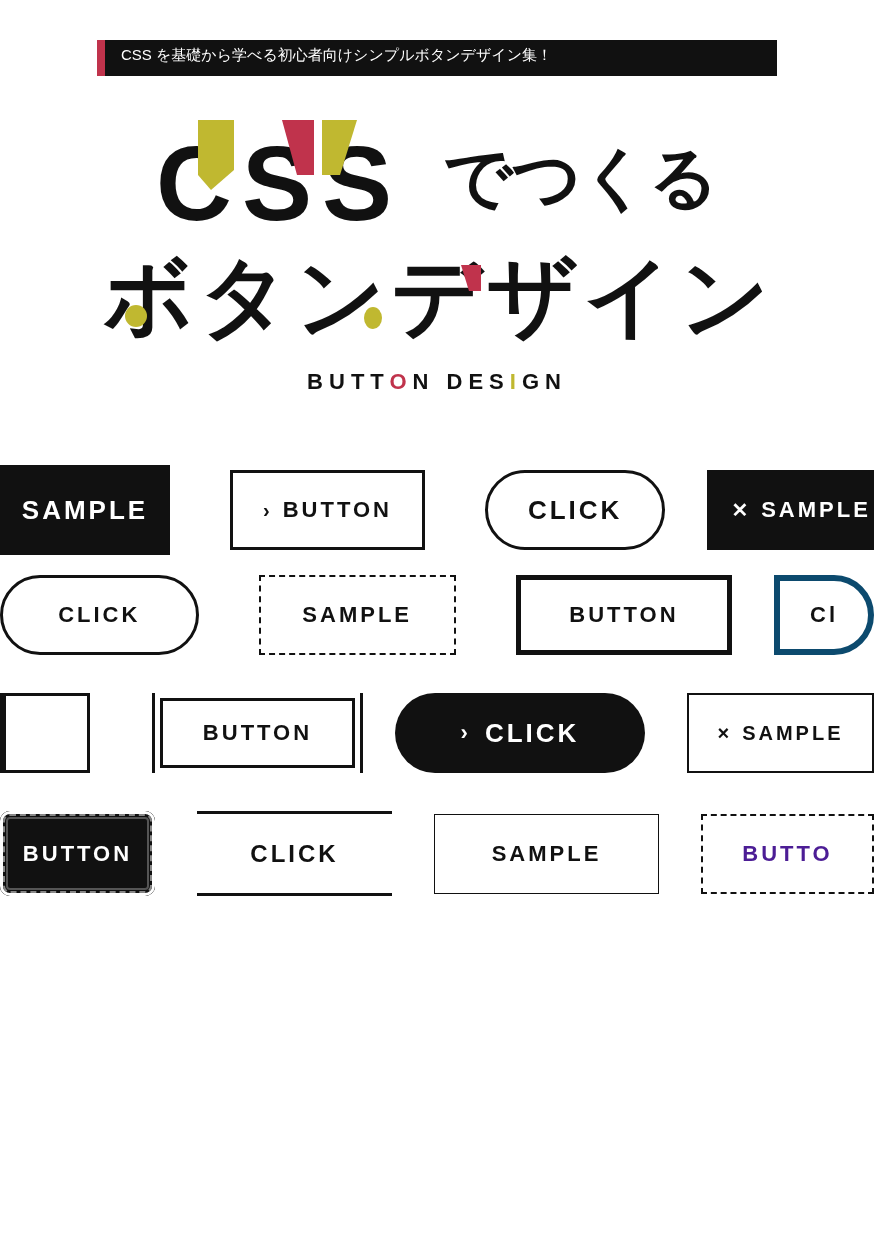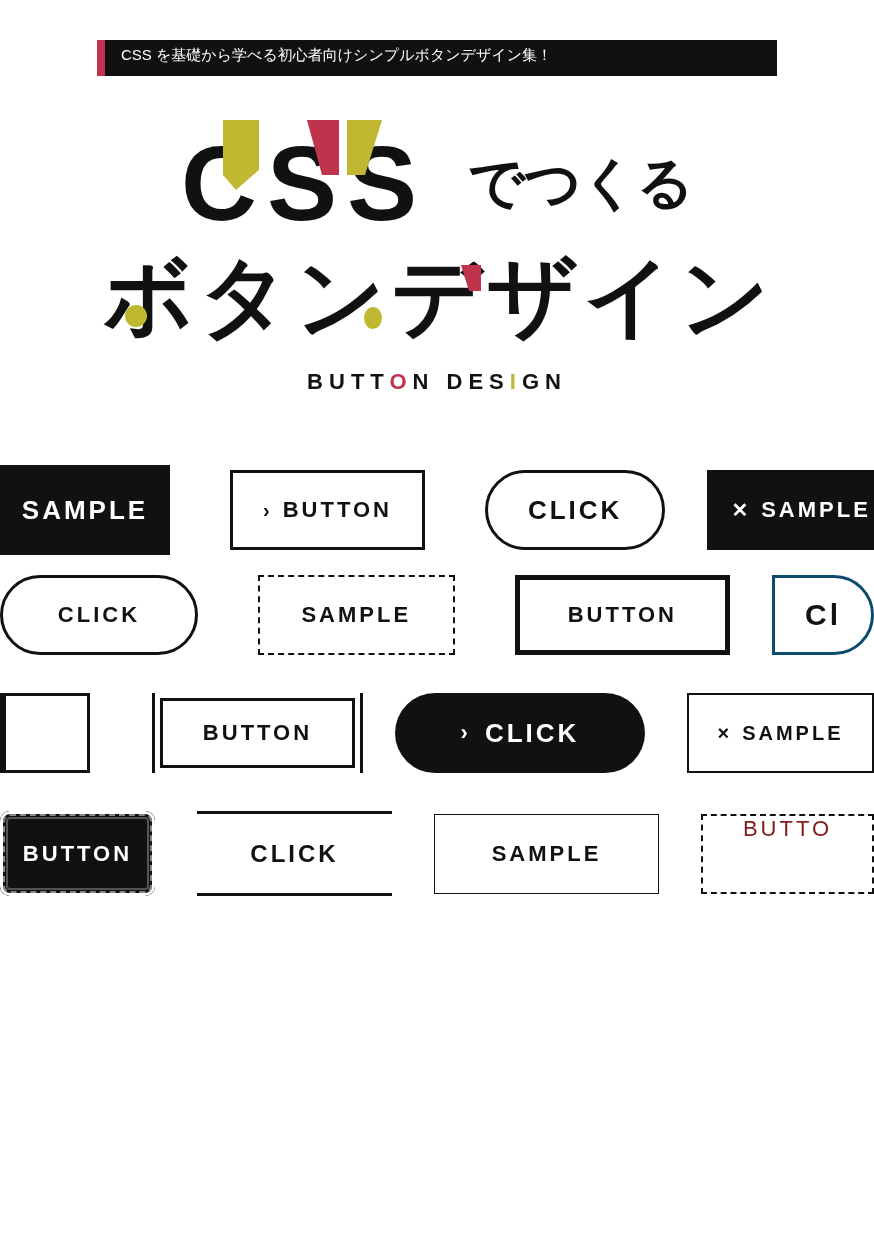--- a/index.html
+++ b/index.html
@@ -157,25 +157,25 @@
       padding: 0 30px;
       display: flex;
       align-items: center;
       justify-content: center;
       height: 80px;
       width: 230px;
       font-family: 'Arial Black', sans-serif;
     }
 
     .btn-partial-pill {
-      border: 3px solid #0c4a6e;
+      border: 6px solid #0c4a6e;
       border-radius: 0 40px 40px 0;
       color: #111;
       font-weight: 900;
-      font-size: 30px;
+      font-size: 22px;
       letter-spacing: 3px;
       padding: 12px 30px;
       display: flex;
       align-items: center;
       justify-content: center;
       height: 80px;
       flex: 1;
       font-family: 'Arial Black', sans-serif;
     }
 
@@ -262,21 +262,21 @@
       </svg>
     </div>
 
     <div style="position:relative; display:inline-block; font-size:100px; font-weight:900; color:#111; font-family:'Arial Black',sans-serif; line-height:1; margin-right:8px;">
       <svg width="72" height="110" viewBox="0 0 72 110">
         <text x="0" y="100" font-size="105" font-weight="900" font-family="Arial Black, Arial, sans-serif" fill="#111">S</text>
         <polygon points="0,0 35,0 18,55 0,55" fill="#c0b830"></polygon>
       </svg>
     </div>
 
-    <span style="font-size:56px; font-weight:900; color:#111; font-family:Liberation Sans, sans-serif; line-height:1; letter-spacing:-1px;margin-left:33px;">でつくる</span>
+    <span style="font-size:68px; font-weight:900; color:#111; font-family:Liberation Mono, monospace; line-height:1; letter-spacing:-1px;margin-left:33px;">でつくる</span>
   </div>
 
   <div class="line2" style="margin-top:8px;">
     <span style="font-size:88px; font-weight:900; color:#111; font-family:'Hiragino Kaku Gothic Pro','Meiryo','Arial Black',sans-serif; line-height:1; letter-spacing:1px; position:relative;">
       ボ
       <svg style="position:absolute; bottom:14px; left:22px;" width="22" height="22">
         <circle cx="11" cy="11" r="11" fill="#c0b830"></circle>
       </svg>
     </span>
     <span style="font-size:88px; font-weight:900; color:#111; font-family:'Hiragino Kaku Gothic Pro','Meiryo','Arial Black',sans-serif; line-height:1; letter-spacing:1px;">タ</span>
@@ -389,18 +389,18 @@
     <div style="width:195px; height:85px; display:flex; align-items:center; justify-content:center; font-size:24px; font-weight:900; letter-spacing:3px; font-family:'Arial Black',sans-serif; color:#111; border-top: 3px solid #111; border-bottom: 3px solid #111; flex-shrink:0;">
       <span>CLICK</span>
     </div>
     <div style="width:18px; flex-shrink:0;"></div>
 
     <div style="border: 1.5px solid #111; width:225px; height:80px; display:flex; align-items:center; justify-content:center; font-size:22px; font-weight:700; letter-spacing:3px; font-family:'Arial Black',sans-serif; color:#111; flex-shrink:0;">
       <span>SAMPLE</span>
     </div>
     <div style="width:18px; flex-shrink:0;"></div>
 
-    <div style="border: 2px dashed #111; flex:1; height:80px; display:flex; align-items:flex-start; justify-content:center; font-size:22px; font-weight:400; letter-spacing:3px; font-family:'Arial Black',sans-serif; color:#7f1d1d;">
+    <div style="border: 2px dashed #111; flex:1; height:80px; display:flex; align-items:center; justify-content:center; font-size:22px; font-weight:700; letter-spacing:3px; font-family:'Arial Black',sans-serif; color:#4c1d95;">
       <span>BUTTO</span>
     </div>
   </div>
 
 </div>
 
 </body></html>

